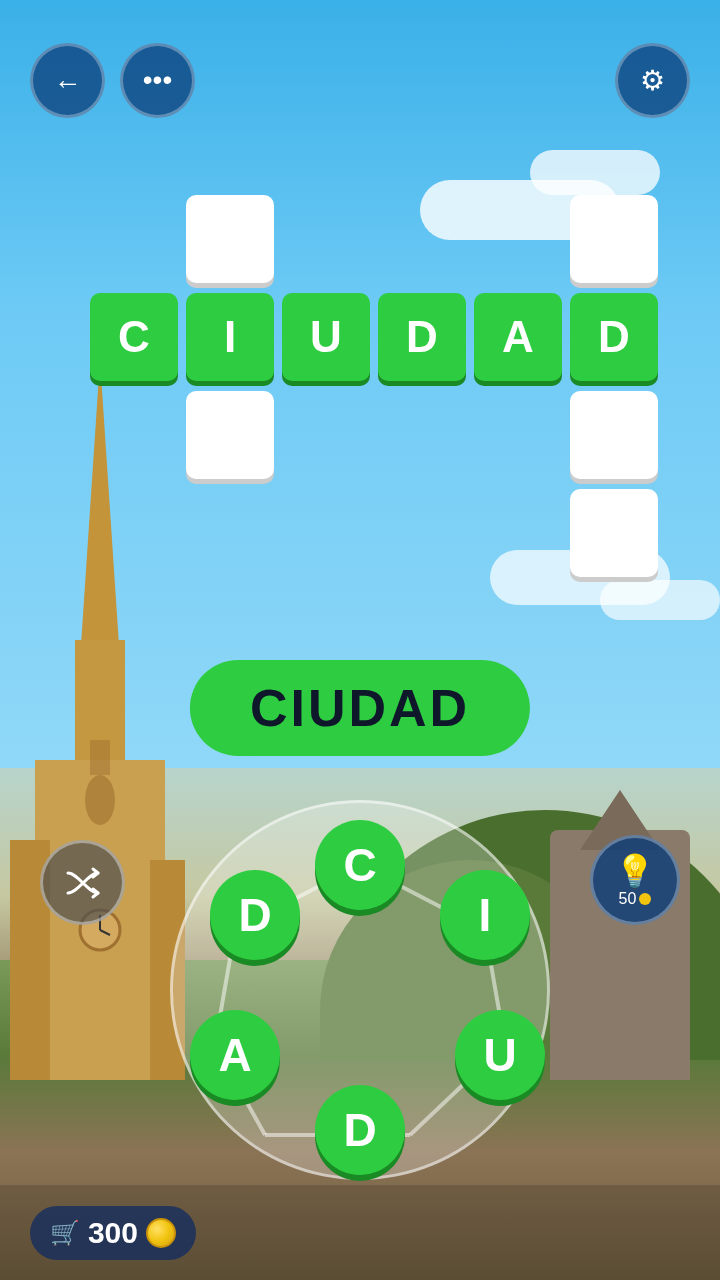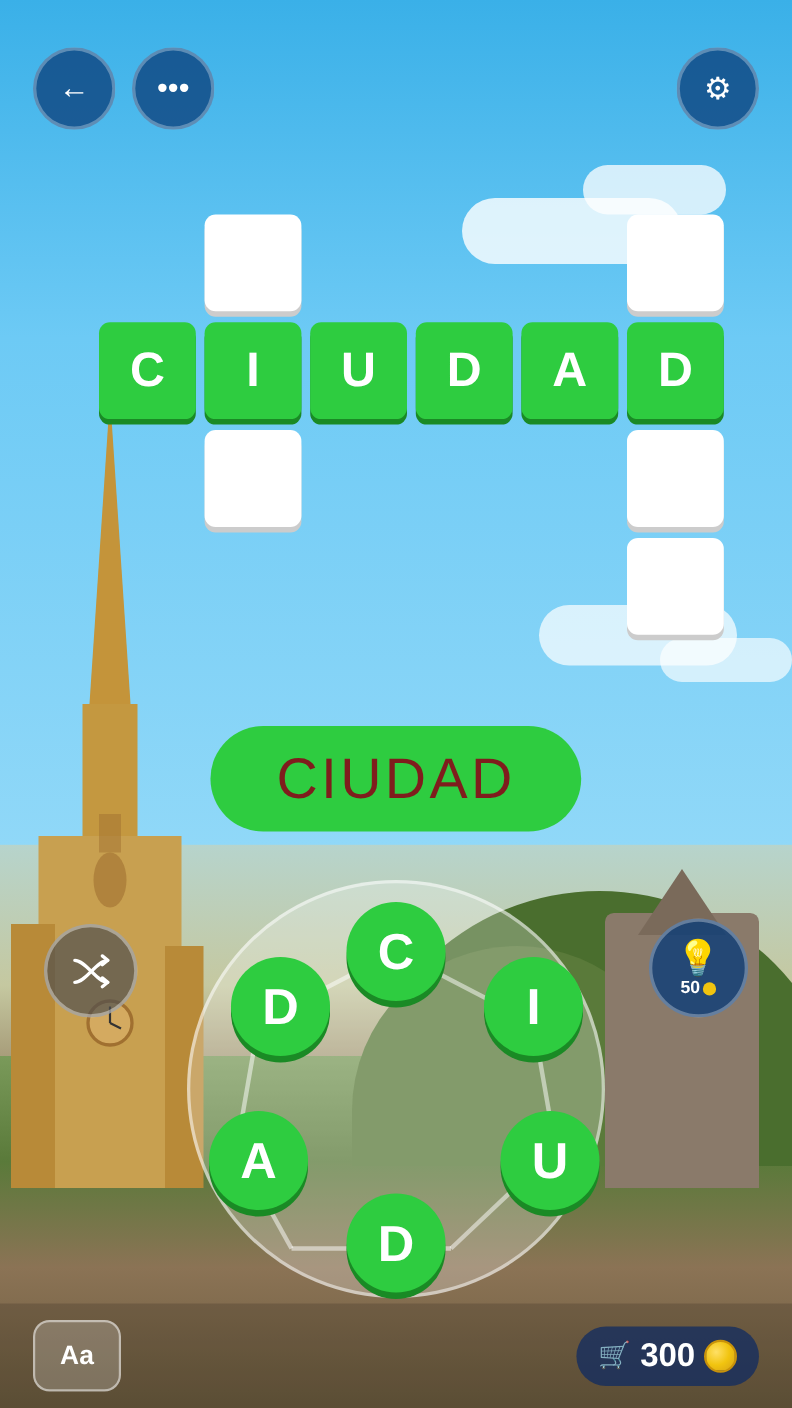--- a/index.html
+++ b/index.html
@@ -87,22 +87,22 @@
       background: #2ecc40;
       border-radius: 50px;
       padding: 18px 60px;
       z-index: 20;
       min-width: 320px;
       text-align: center;
     }
 
     .word-display-text {
       font-size: 52px;
-      font-weight: 400;
-      color: #7f1d1d;
+      font-weight: 700;
+      color: #0f172a;
       letter-spacing: 3px;
     }
 
     
     .shuffle-btn {
       position: absolute;
       bottom: 355px;
       left: 40px;
       width: 85px;
       height: 85px;
@@ -136,21 +136,21 @@
       color: white;
       z-index: 20;
     }
 
     .hint-icon {
       font-size: 32px;
     }
 
     .hint-count {
       font-size: 16px;
-      font-weight: bold;
+      font-weight: normal;
       display: flex;
       align-items: center;
       gap: 3px;
       justify-content: flex-end;
     }
 
     .coin-dot {
       width: 12px;
       height: 12px;
       border-radius: 50%;
@@ -374,22 +374,19 @@
   <div class="letter-circle" style="left:285px;top:210px;">U</div>
 
   <div class="letter-circle" style="left:145px;top:285px;">D</div>
 
   <div class="letter-circle" style="left:20px;top:210px;">A</div>
 
   <div class="letter-circle" style="left:40px;top:70px;">D</div>
 </div>
 
 <div class="bottom-bar">
-  <div class="font-btn">
-    <span>Aa</span>
-  </div>
 
   <div class="coins-display">
     <span class="cart-icon">🛒</span>
     <span class="coins-value">300</span>
     <div class="gold-coin"></div>
   </div>
 </div>
 
 </body></html>

